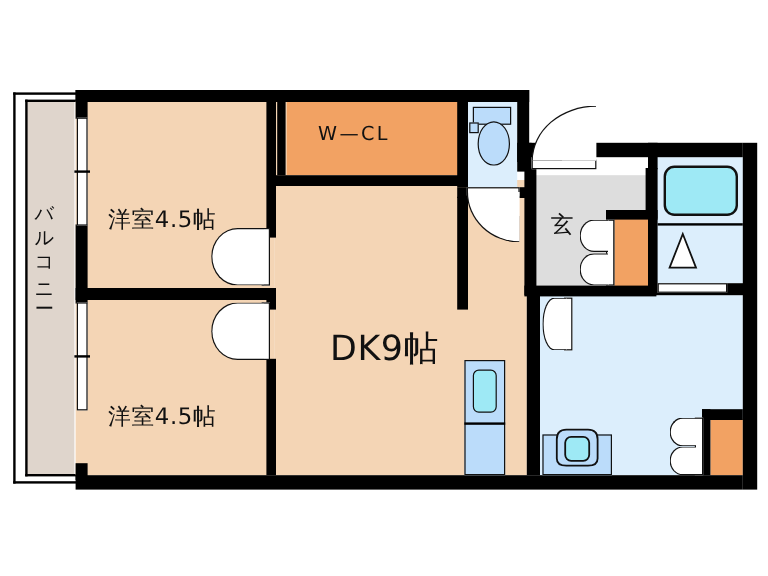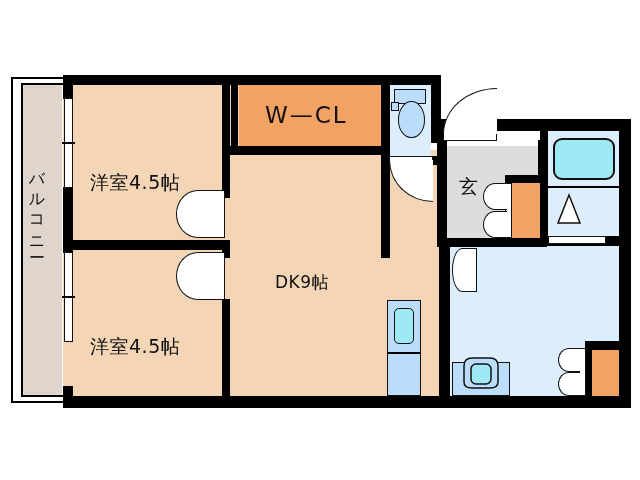--- a/index.html
+++ b/index.html
@@ -39,22 +39,22 @@
 
   
   .label {
     position: absolute;
     color: #111111;
     font-family: "DejaVu Sans", "Liberation Sans", sans-serif;
     white-space: nowrap;
     letter-spacing: 0.5px;
   }
   .label-room { font-size: 19px; font-weight: 500; margin-top: 24px; }
-  .label-wcl  { font-size: 23px; font-weight: 500; letter-spacing: 2px; }
-  .label-dk   { font-size: 17px; font-weight: 500; }
+  .label-wcl  { font-size: 16px; font-weight: 500; letter-spacing: 2px; }
+  .label-dk   { font-size: 29px; font-weight: 500; }
   .label-genkan { font-size: 19px; font-weight: 500; }
   .label-balcony {
     font-size: 16px;
     writing-mode: vertical-rl;
     text-orientation: upright;
     letter-spacing: 4px;
   }
 
   
   .fx { position: absolute; border: 2px solid #111; box-sizing: border-box; }

